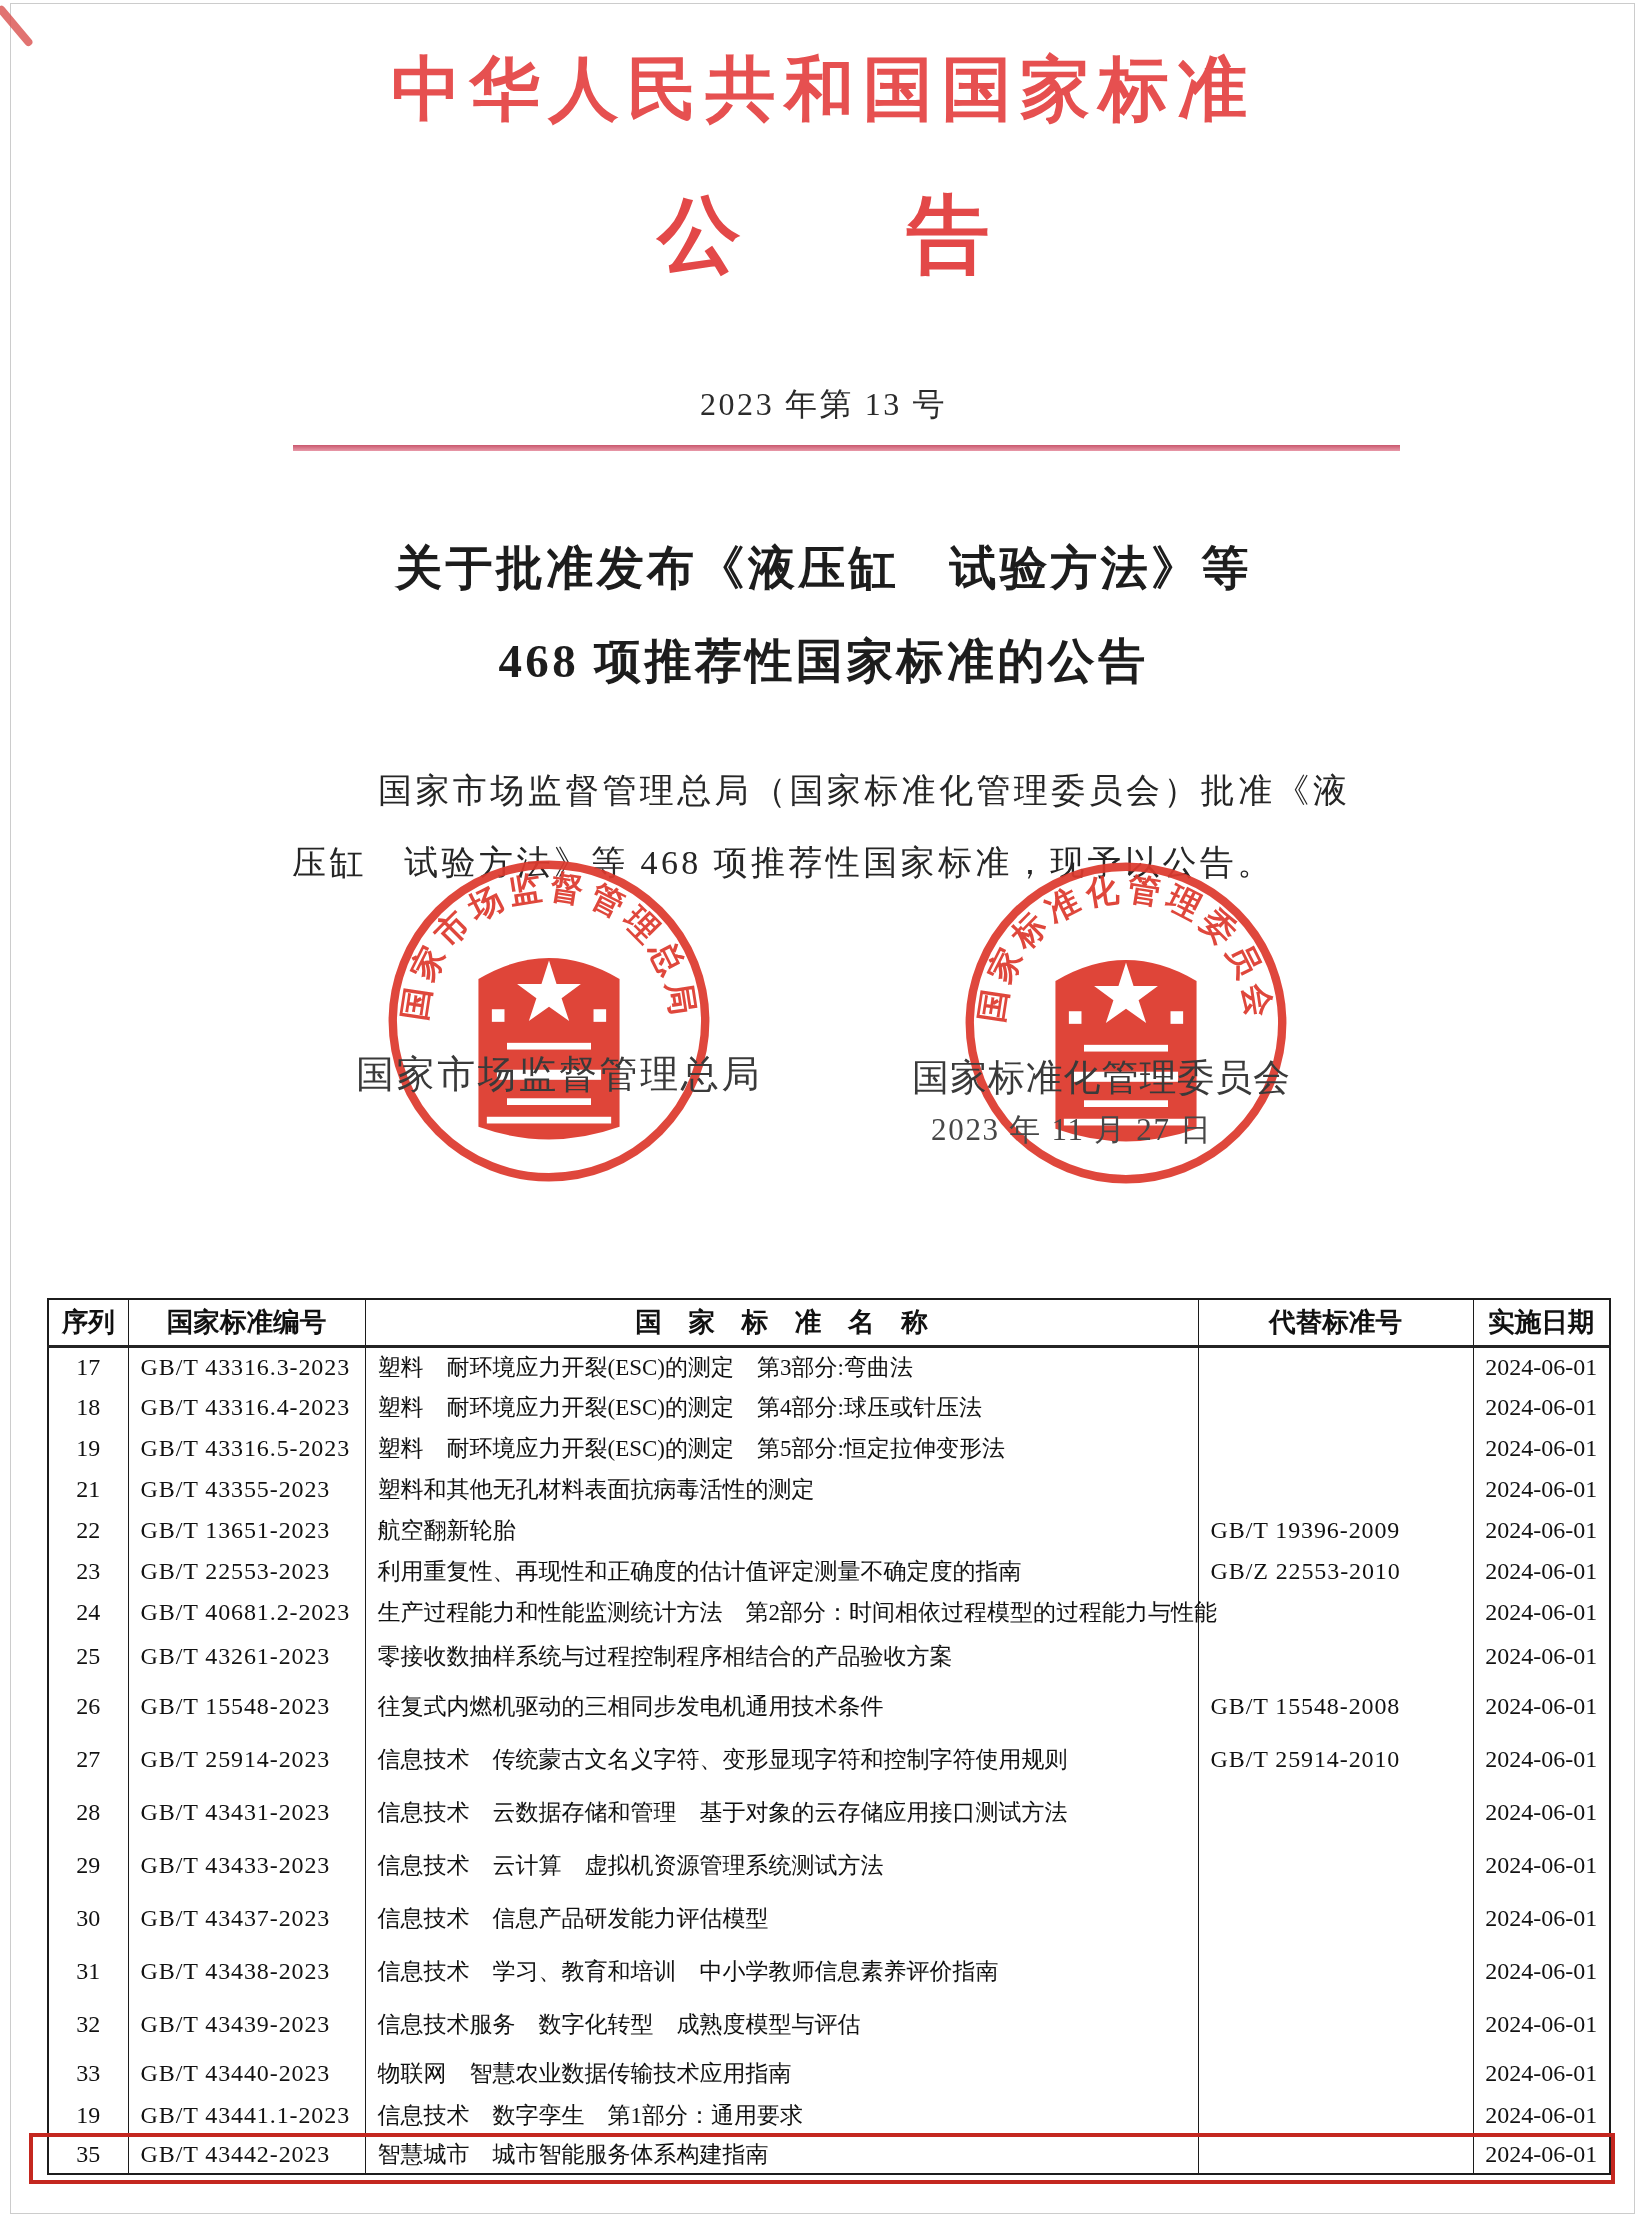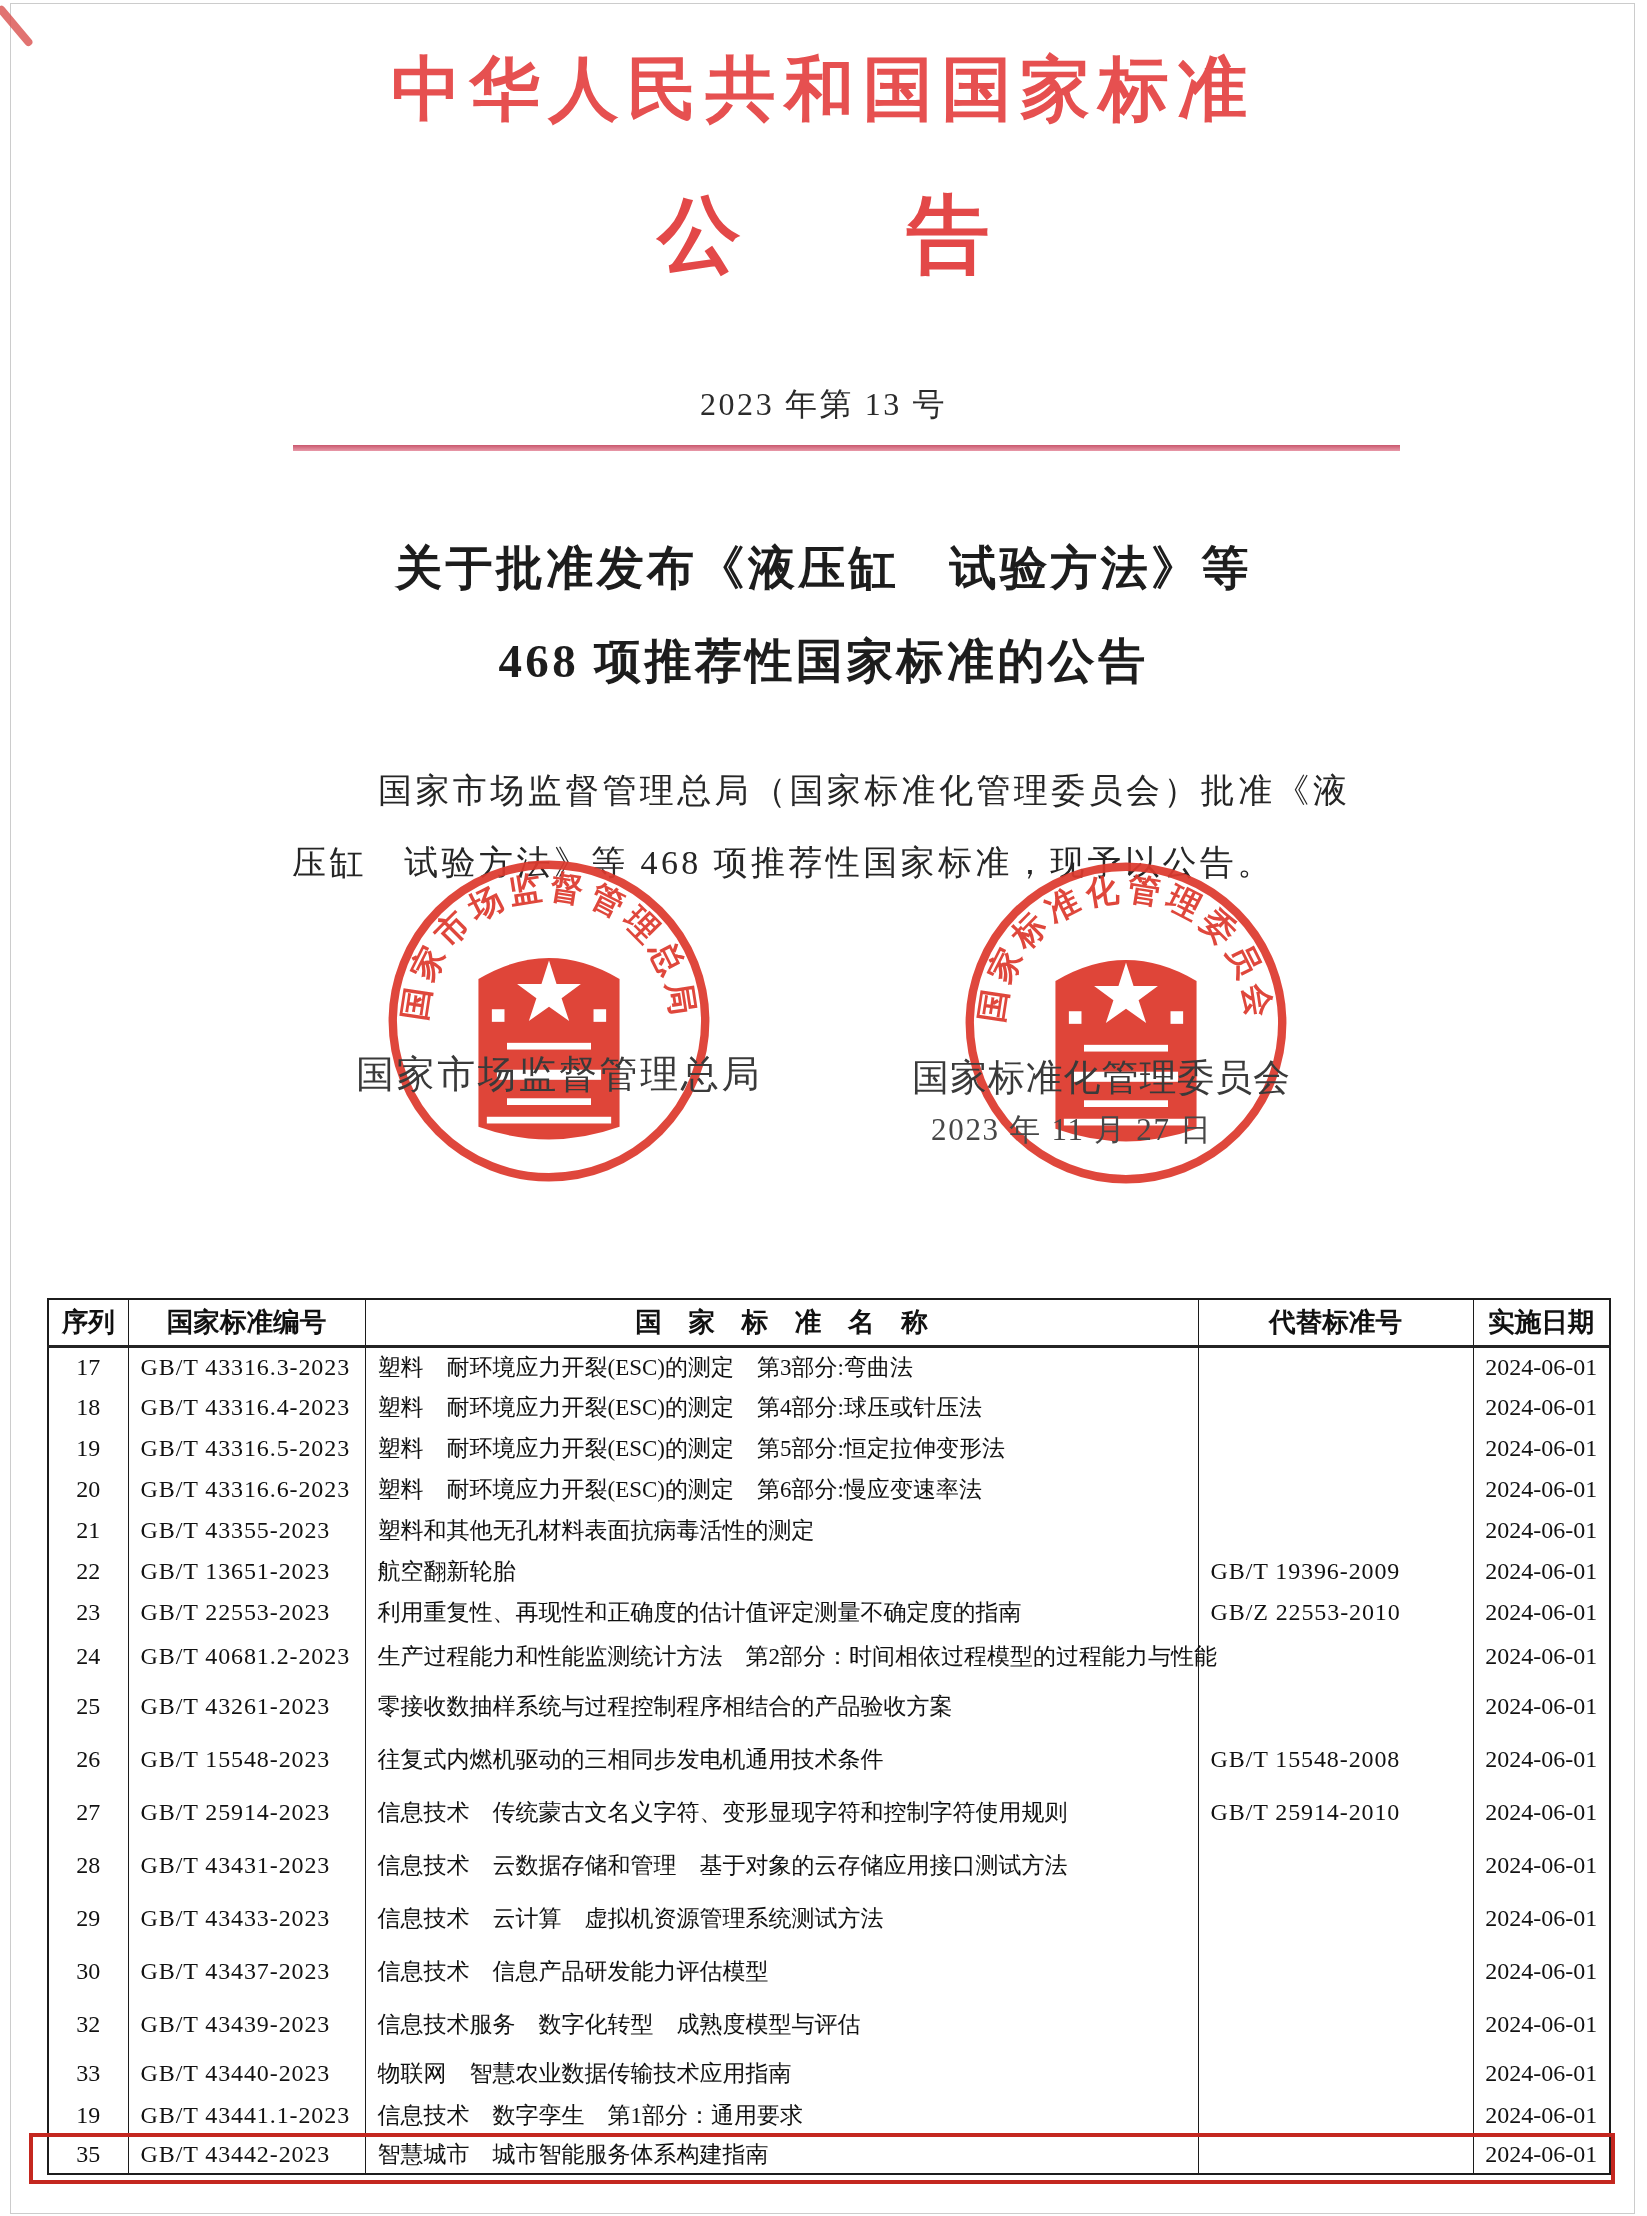--- a/index.html
+++ b/index.html
@@ -158,27 +158,20 @@
   </tr>
 
   <tr>
     <td class="seq">19</td>
     <td class="code">GB/T 43316.5-2023</td>
     <td class="name">塑料　耐环境应力开裂(ESC)的测定　第5部分:恒定拉伸变形法</td>
     <td class="repl"></td>
     <td class="date">2024-06-01</td>
   </tr>
 
-  <tr>
-    <td class="seq">20</td>
-    <td class="code">GB/T 43316.6-2023</td>
-    <td class="name">塑料　耐环境应力开裂(ESC)的测定　第6部分:慢应变速率法</td>
-    <td class="repl"></td>
-    <td class="date">2024-06-01</td>
-  </tr>
 
   <tr>
     <td class="seq">21</td>
     <td class="code">GB/T 43355-2023</td>
     <td class="name">塑料和其他无孔材料表面抗病毒活性的测定</td>
     <td class="repl"></td>
     <td class="date">2024-06-01</td>
   </tr>
 
   <tr>
@@ -246,20 +239,27 @@
   </tr>
 
   <tr>
     <td class="seq">30</td>
     <td class="code">GB/T 43437-2023</td>
     <td class="name">信息技术　信息产品研发能力评估模型</td>
     <td class="repl"></td>
     <td class="date">2024-06-01</td>
   </tr>
 
+  <tr>
+    <td class="seq">31</td>
+    <td class="code">GB/T 43438-2023</td>
+    <td class="name">信息技术　学习、教育和培训　中小学教师信息素养评价指南</td>
+    <td class="repl"></td>
+    <td class="date">2024-06-01</td>
+  </tr>
 
   <tr>
     <td class="seq">32</td>
     <td class="code">GB/T 43439-2023</td>
     <td class="name">信息技术服务　数字化转型　成熟度模型与评估</td>
     <td class="repl"></td>
     <td class="date">2024-06-01</td>
   </tr>
 
   <tr>

